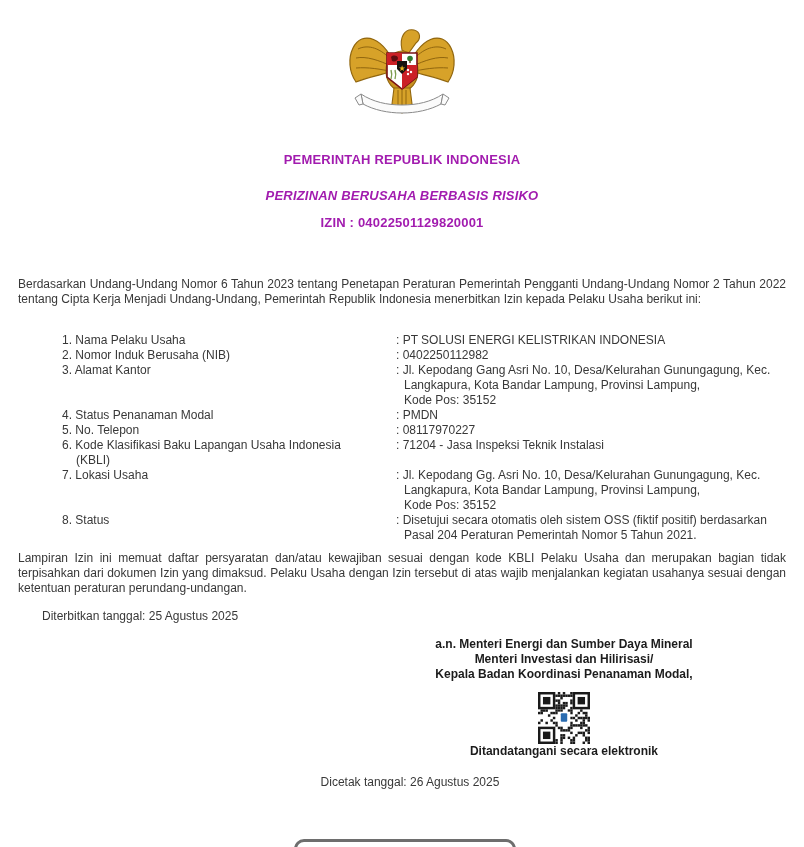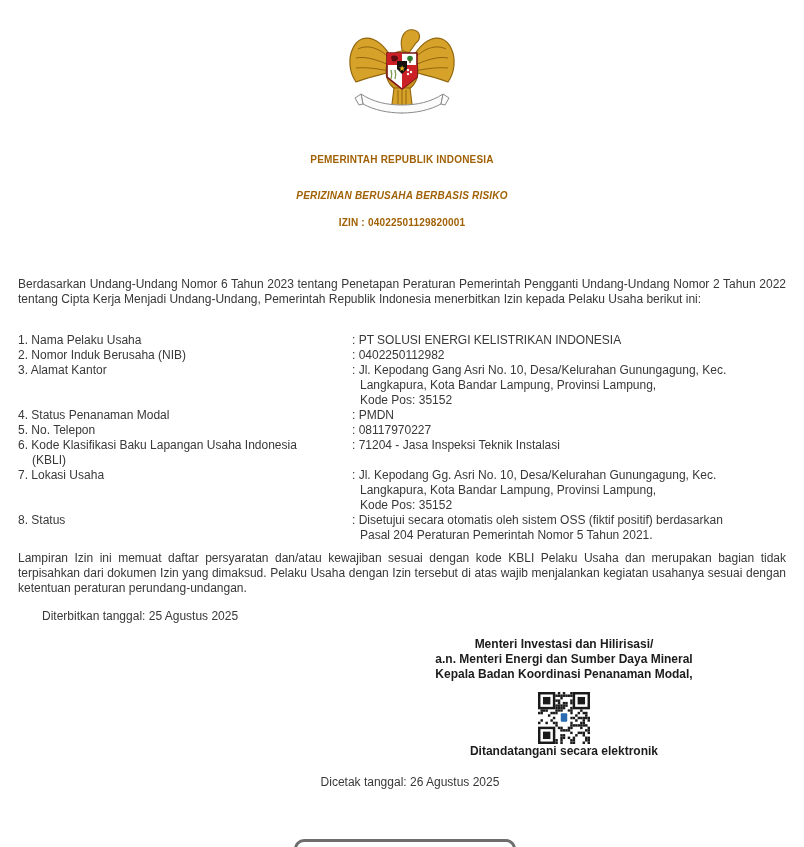--- a/index.html
+++ b/index.html
@@ -10,30 +10,30 @@
     background:#fff;
     overflow:hidden;
     font-family:"Liberation Sans","DejaVu Sans",sans-serif;
     color:#383838;
     font-size:12px;
     line-height:15px;
   }
   .content{padding:0 18px;}
   .emblem-wrap{text-align:center;padding-top:20px;height:100px;}
   .title{
-    text-align:center;font-weight:bold;color:#a16207;
-    font-size:10px;line-height:13px;letter-spacing:.2px;
+    text-align:center;font-weight:bold;color:#a21caf;
+    font-size:13px;line-height:13px;letter-spacing:.2px;
   }
   .title-gov{margin-top:33px;}
   .title-doc{margin-top:23px;font-style:italic;}
   .title-izin{margin-top:14px;}
   .para{text-align:justify;margin-top:48px;}
   .para-close{margin-top:8px;}
   .fields{margin-top:26px;}
-  .row{display:grid;grid-template-columns:334px 1fr;}
+  .row{display:grid;grid-template-columns:334px 1fr;margin-left:44px;}
   .row .label{padding-left:14px;text-indent:-14px;white-space:pre-line;}
   .row .value{white-space:pre-line;padding-left:8px;text-indent:-8px;}
   .issued{margin-top:13px;padding-left:24px;}
   .sigblock{
     width:340px;margin:13px 52px 0 auto;text-align:center;
     font-weight:bold;color:#1c1c1c;
   }
   .qr-wrap{margin-top:10px;height:52px;}
   .esign{margin-top:0;}
   .printed{margin-top:16px;padding-left:16px;text-align:center;}
@@ -128,22 +128,22 @@
         <div class="value">: Disetujui secara otomatis oleh sistem OSS (fiktif positif) berdasarkan
 Pasal 204 Peraturan Pemerintah Nomor 5 Tahun 2021.</div>
       </div>
     </div>
 
     <div class="para para-close">Lampiran Izin ini memuat daftar persyaratan dan/atau kewajiban sesuai dengan kode KBLI Pelaku Usaha dan merupakan bagian tidak terpisahkan dari dokumen Izin yang dimaksud. Pelaku Usaha dengan Izin tersebut di atas wajib menjalankan kegiatan usahanya sesuai dengan ketentuan peraturan perundang-undangan.</div>
 
     <div class="issued">Diterbitkan tanggal: 25 Agustus 2025</div>
 
     <div class="sigblock">
+      <div>a.n. Menteri Energi dan Sumber Daya Mineral</div>
       <div>Menteri Investasi dan Hilirisasi/</div>
-      <div>a.n. Menteri Energi dan Sumber Daya Mineral</div>
       <div>Kepala Badan Koordinasi Penanaman Modal,</div>
       <div class="qr-wrap">
         <svg id="qr" width="52" height="52" viewBox="0 0 52 52" aria-hidden="true">
             <rect x="19.80952380952381" y="0" width="2.4761904761904763" height="2.4761904761904763" fill="#1a1a1a"></rect>
             <rect x="24.761904761904763" y="0" width="2.4761904761904763" height="2.4761904761904763" fill="#1a1a1a"></rect>
             <rect x="32.19047619047619" y="0" width="2.4761904761904763" height="2.4761904761904763" fill="#1a1a1a"></rect>
             <rect x="17.333333333333336" y="2.4761904761904763" width="2.4761904761904763" height="2.4761904761904763" fill="#1a1a1a"></rect>
             <rect x="19.80952380952381" y="2.4761904761904763" width="2.4761904761904763" height="2.4761904761904763" fill="#1a1a1a"></rect>
             <rect x="22.285714285714285" y="2.4761904761904763" width="2.4761904761904763" height="2.4761904761904763" fill="#1a1a1a"></rect>
             <rect x="24.761904761904763" y="2.4761904761904763" width="2.4761904761904763" height="2.4761904761904763" fill="#1a1a1a"></rect>

